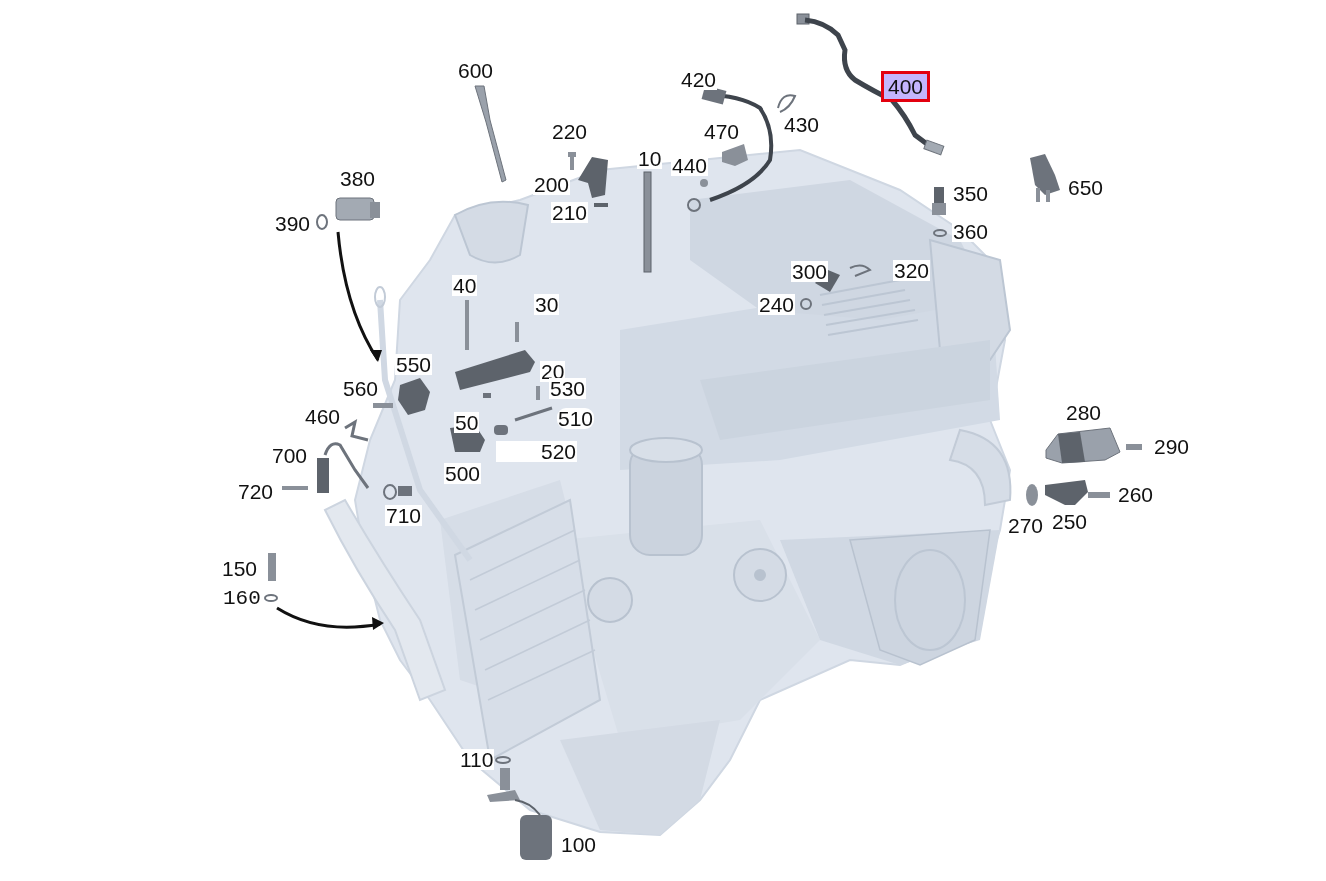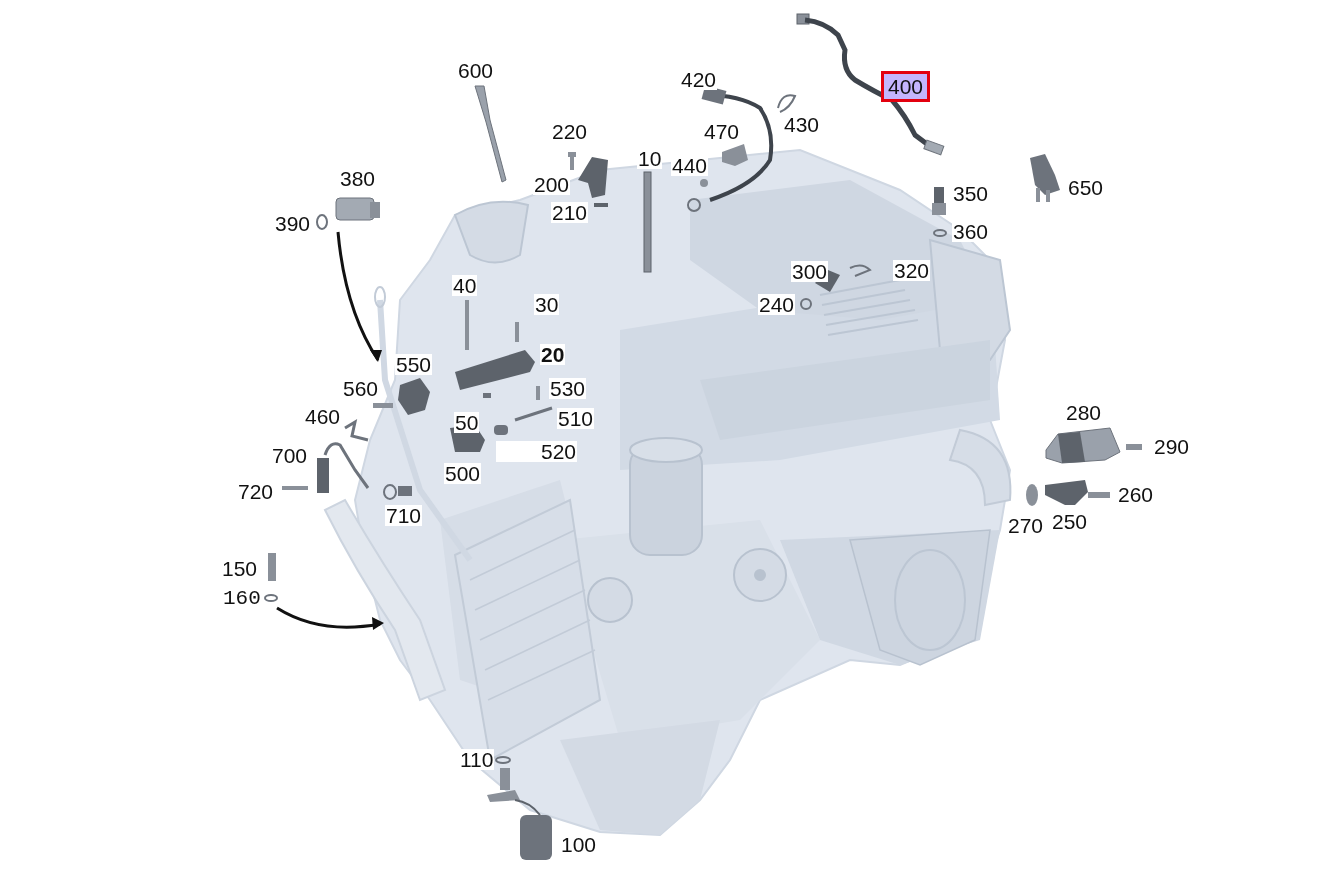--- a/index.html
+++ b/index.html
@@ -213,28 +213,28 @@
   <div class="callout" style="left:1067px;top:177px;">650</div>
   <div class="callout" style="left:952px;top:183px;">350</div>
   <div class="callout" style="left:551px;top:202px;">210</div>
   <div class="callout" style="left:274px;top:213px;">390</div>
   <div class="callout" style="left:952px;top:221px;">360</div>
   <div class="callout" style="left:791px;top:248px;margin-top:13px;">300</div>
   <div class="callout" style="left:877px;top:260px;margin-left:16px;">320</div>
   <div class="callout" style="left:452px;top:275px;">40</div>
   <div class="callout" style="left:758px;top:294px;">240</div>
   <div class="callout" style="left:503px;top:294px;margin-left:31px;">30</div>
-  <div class="callout" style="left:540px;top:344px;font-weight:bold;">20</div>
+  <div class="callout" style="left:540px;top:361px;">20</div>
   <div class="callout" style="left:395px;top:354px;">550</div>
   <div class="callout" style="left:342px;top:378px;">560</div>
   <div class="callout" style="left:549px;top:378px;">530</div>
   <div class="callout" style="left:454px;top:412px;text-align:right;">50</div>
   <div class="callout" style="left:1065px;top:402px;">280</div>
   <div class="callout" style="left:304px;top:406px;">460</div>
-  <div class="callout" style="left:557px;top:408px;">510</div>
+  <div class="callout" style="left:557px;top:408px;border-radius:9px;">510</div>
   <div class="callout" style="left:1153px;top:436px;">290</div>
   <div class="callout" style="left:271px;top:445px;">700</div>
   <div class="callout" style="left:496px;top:441px;padding-left:45px;">520</div>
   <div class="callout" style="left:444px;top:463px;">500</div>
   <div class="callout" style="left:237px;top:481px;">720</div>
   <div class="callout" style="left:1117px;top:484px;">260</div>
   <div class="callout" style="left:385px;top:505px;">710</div>
   <div class="callout" style="left:1007px;top:515px;">270</div>
   <div class="callout" style="left:1051px;top:511px;">250</div>
   <div class="callout" style="left:221px;top:558px;">150</div>

